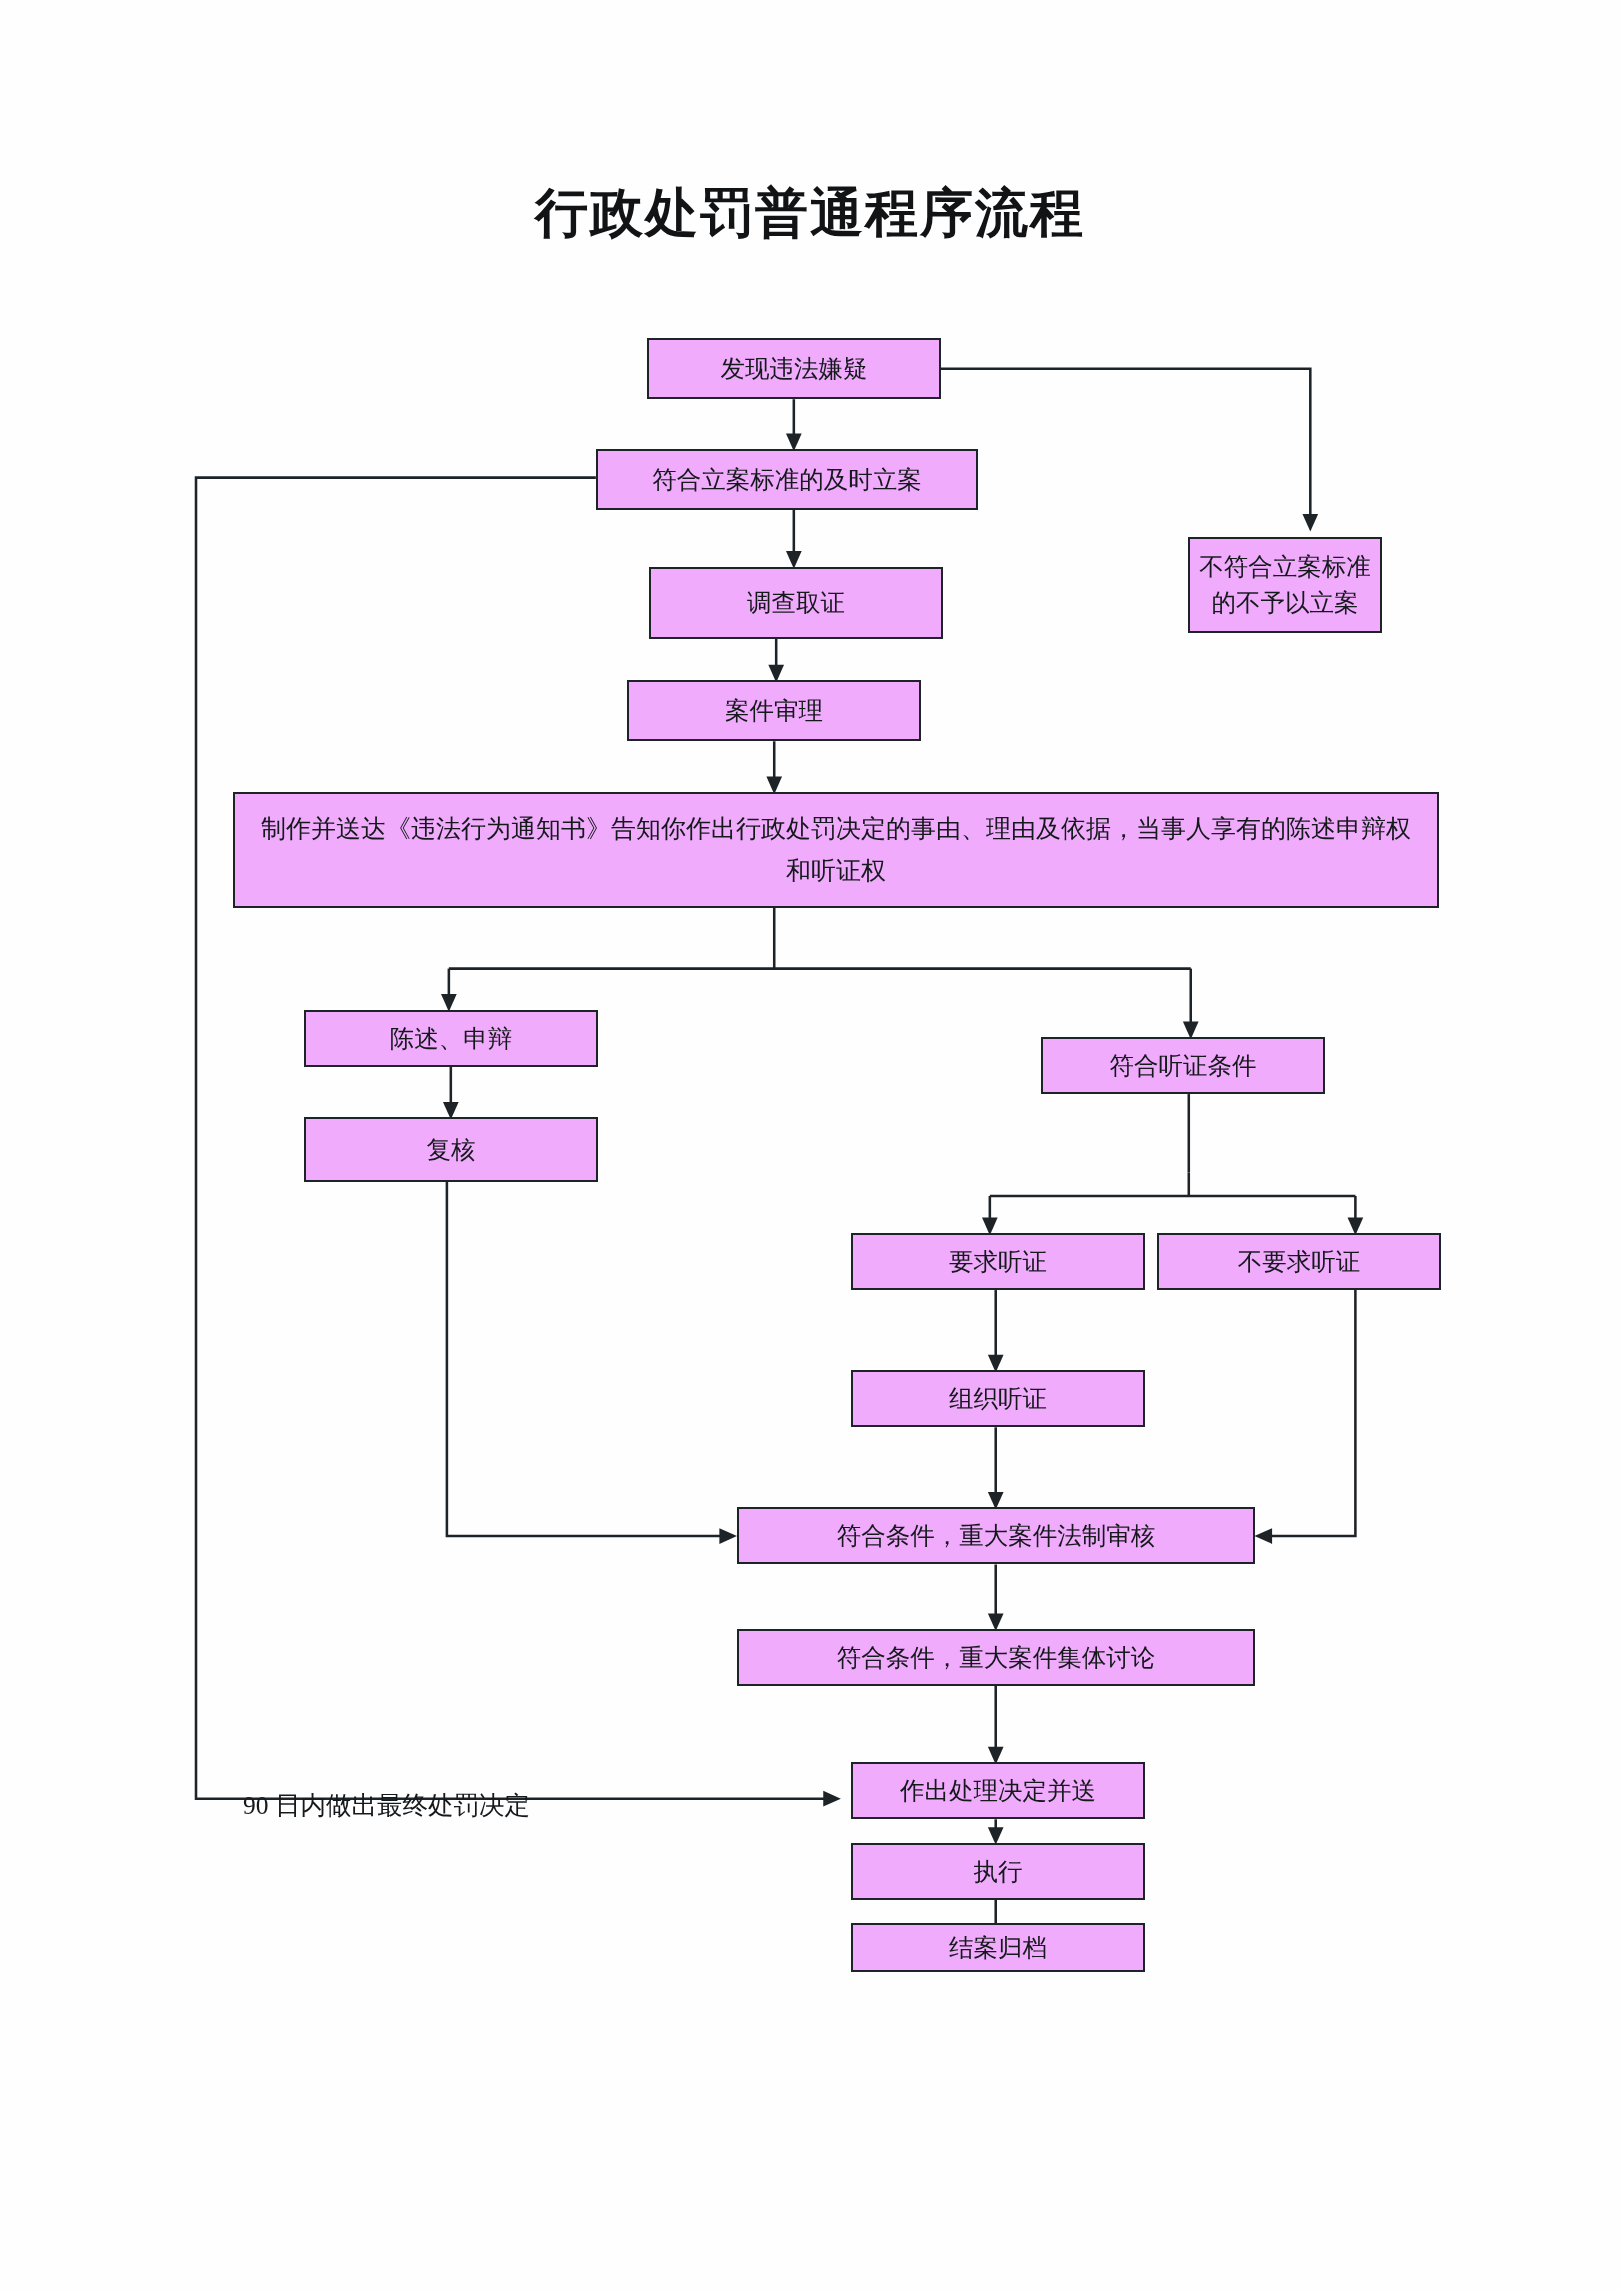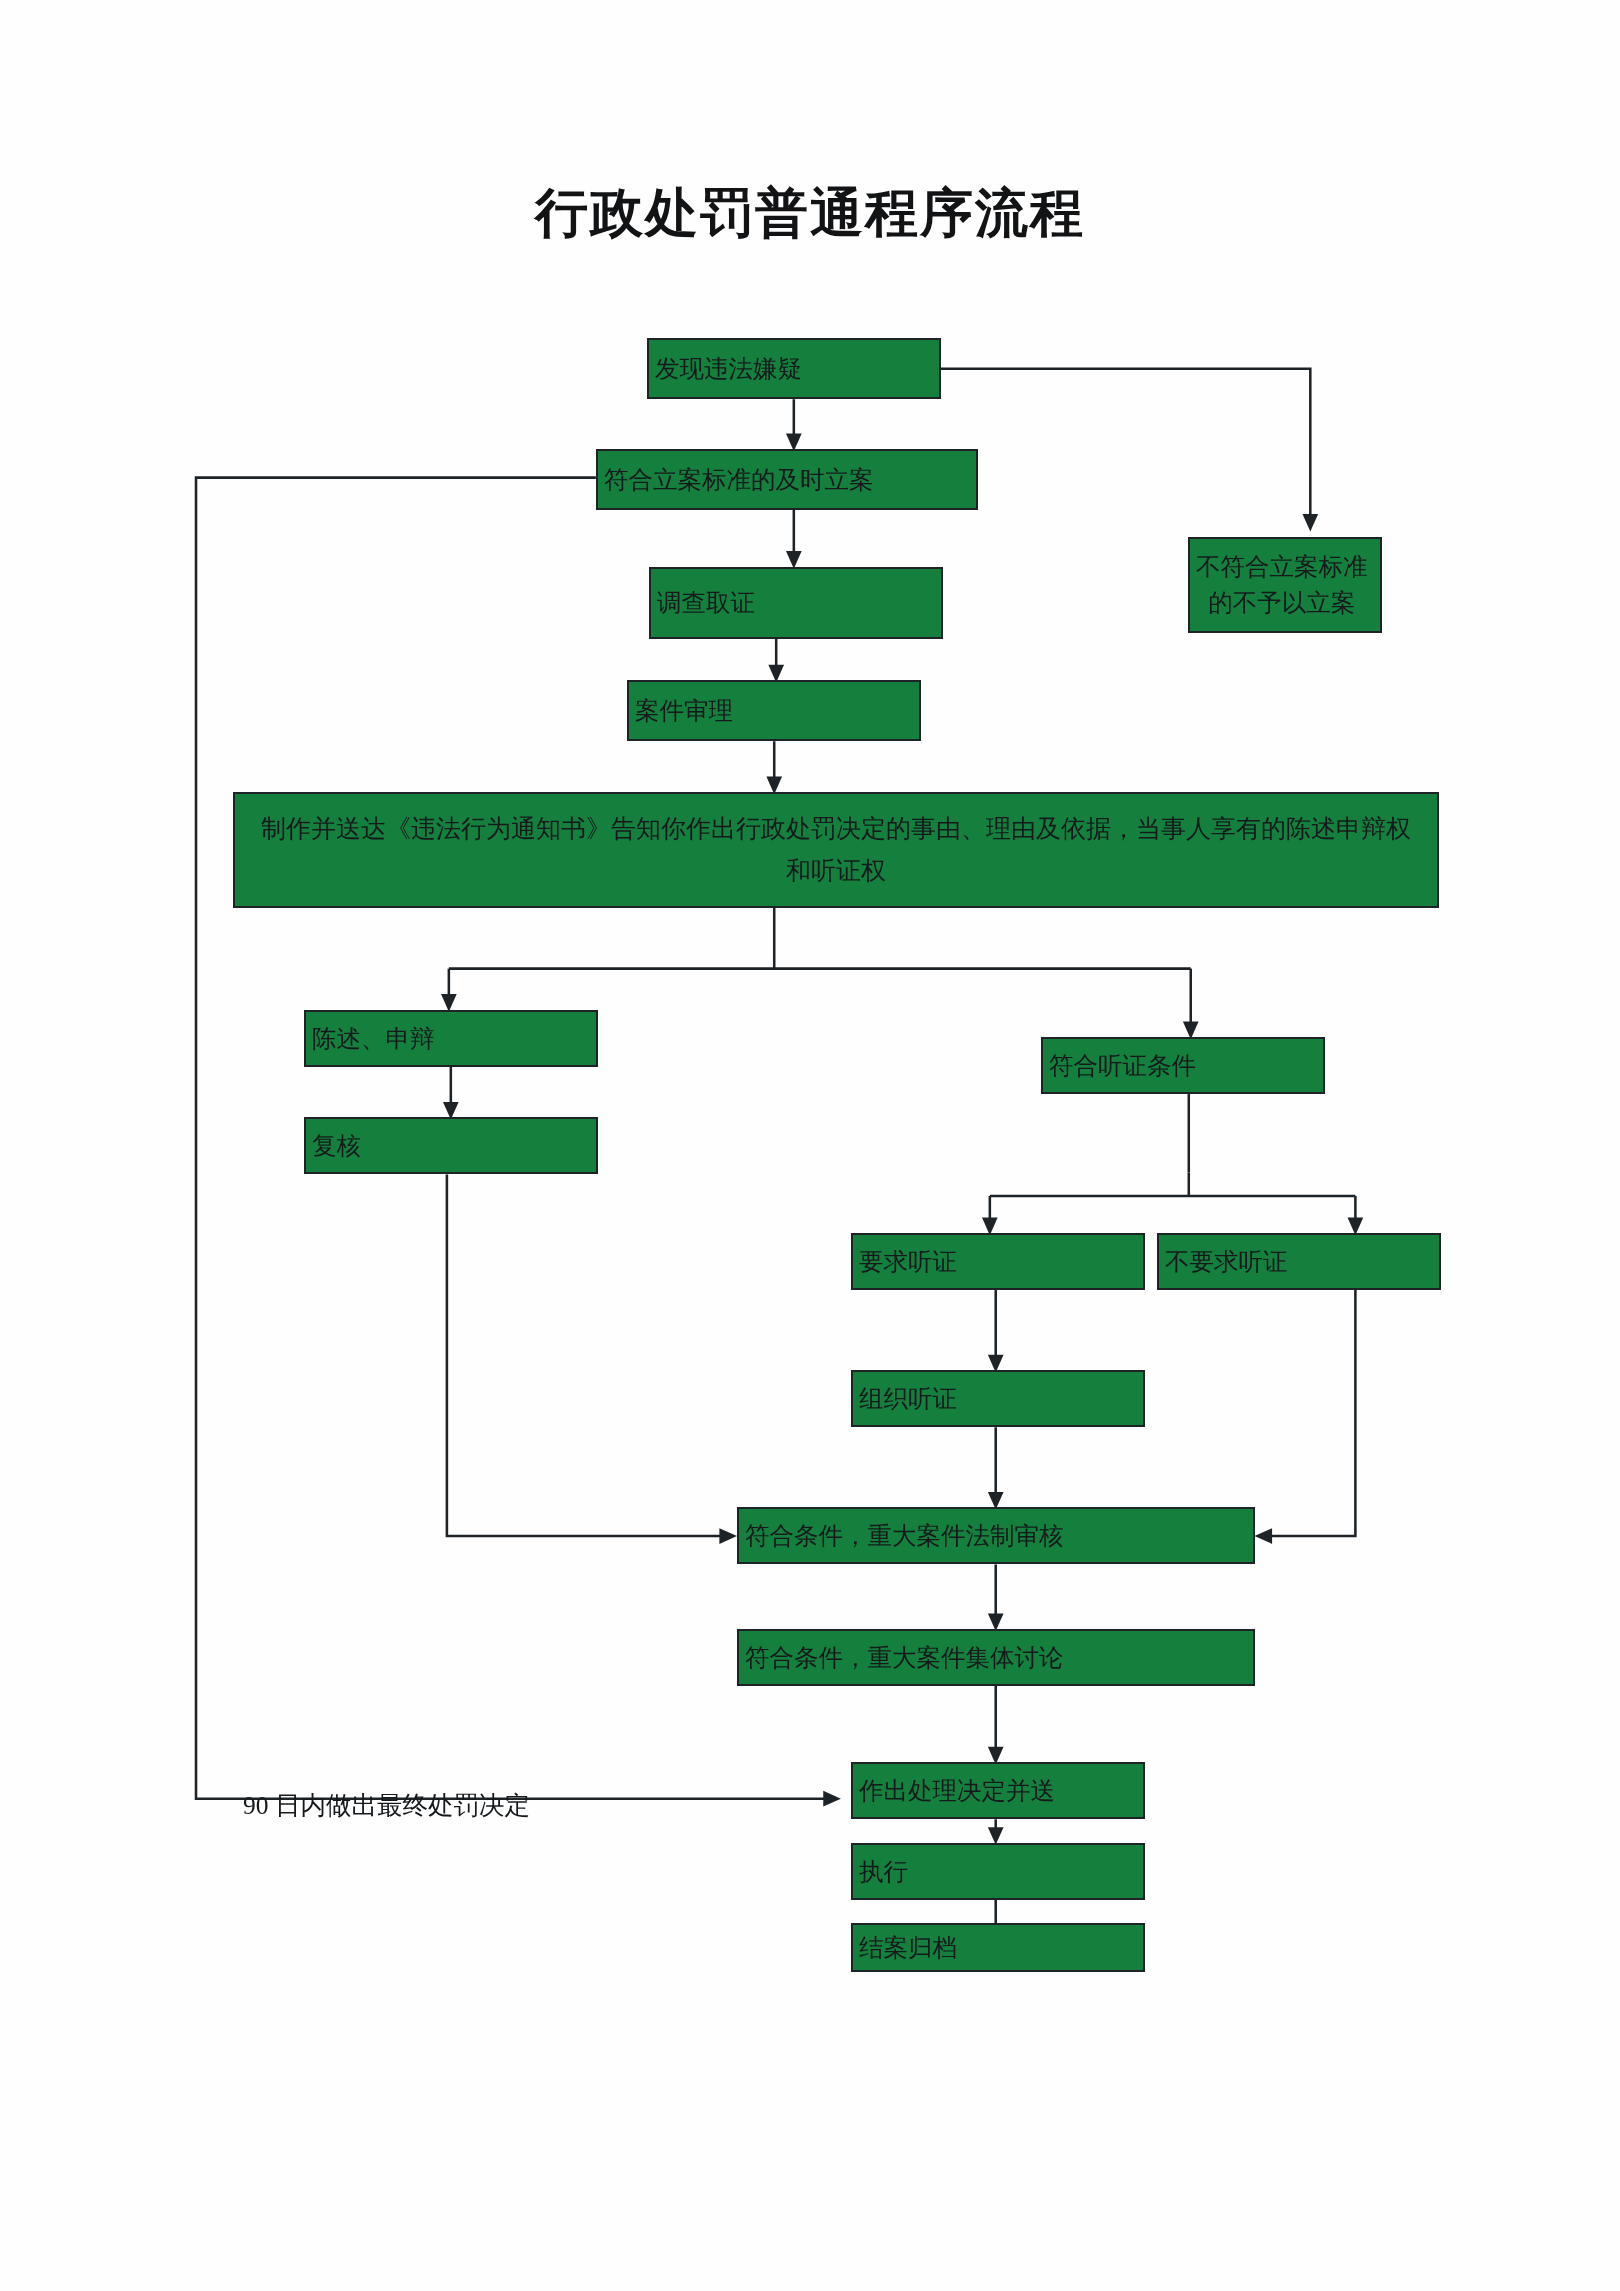--- a/index.html
+++ b/index.html
@@ -25,24 +25,24 @@
     font-size:53px;
     font-weight:bold;
     letter-spacing:2px;
     color:#111315;
     font-family:"Liberation Sans","DejaVu Sans",sans-serif;
   }
   .node{
     position:absolute;
     box-sizing:border-box;
     border:2px solid #1d2327;
-    background:#15803d;
+    background:#f0abfc;
     display:flex;
     align-items:center;
-    justify-content:flex-start;
+    justify-content:center;
     text-align:center;
     color:#15191c;
     font-size:24.5px;
     line-height:1.45;
     padding:2px 5.9px;
     font-family:"Liberation Serif","DejaVu Serif",serif;
   }
   .node.wide{font-size:24.5px;}
   .node.notice{
     font-size:25px;
@@ -156,21 +156,21 @@
   </div>
 
   <div class="node notice" style="left:233px;top:792px;width:1206px;height:116px;">
     <span>制作并送达《违法行为通知书》告知你作出行政处罚决定的事由、理由及依据，当事人享有的陈述申辩权和听证权</span>
   </div>
 
   <div class="node" style="left:304px;top:1010px;width:294px;height:57px;">
     <span>陈述、申辩</span>
   </div>
 
-  <div class="node" style="left:304px;top:1117px;width:294px;height:57px;">
+  <div class="node" style="left:304px;top:1117px;width:294px;height:65px;">
     <span>复核</span>
   </div>
 
   <div class="node" style="left:1041px;top:1037px;width:284px;height:57px;">
     <span>符合听证条件</span>
   </div>
 
   <div class="node" style="left:851px;top:1233px;width:294px;height:57px;">
     <span>要求听证</span>
   </div>

